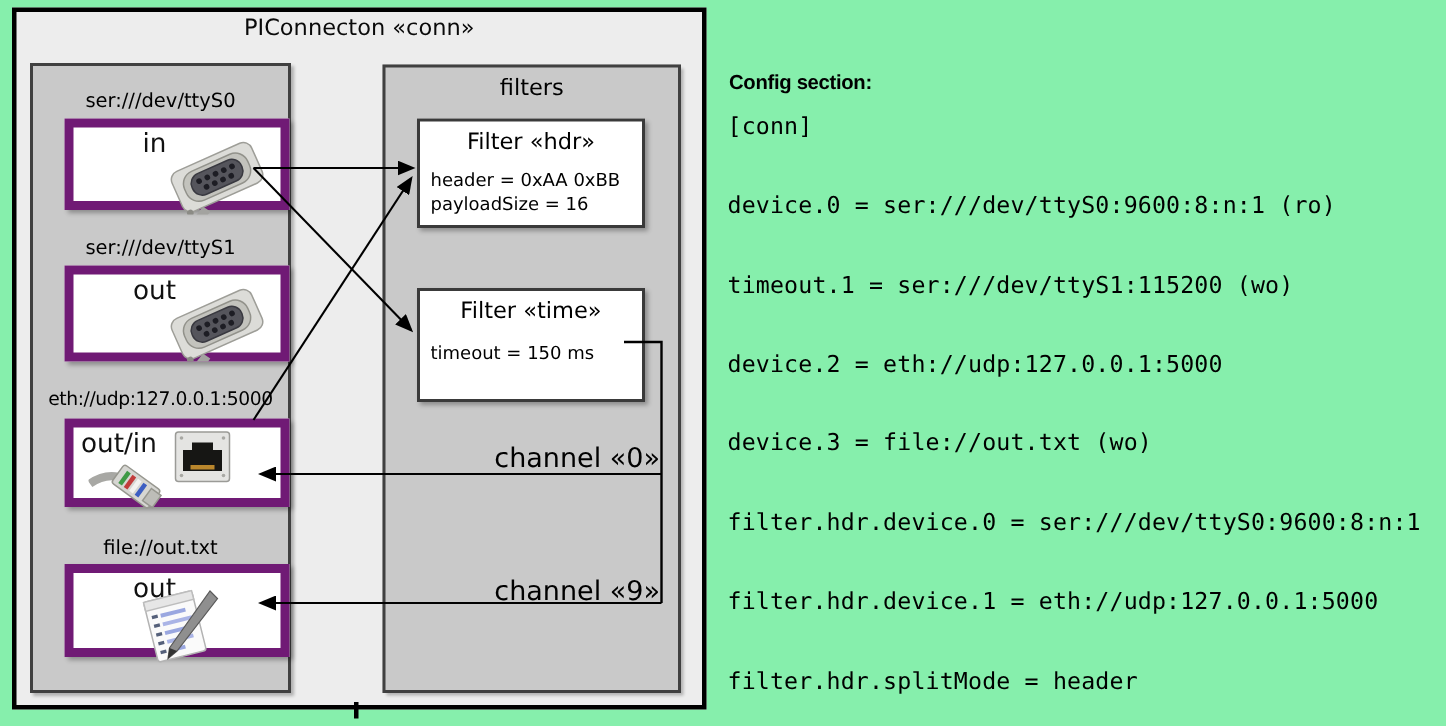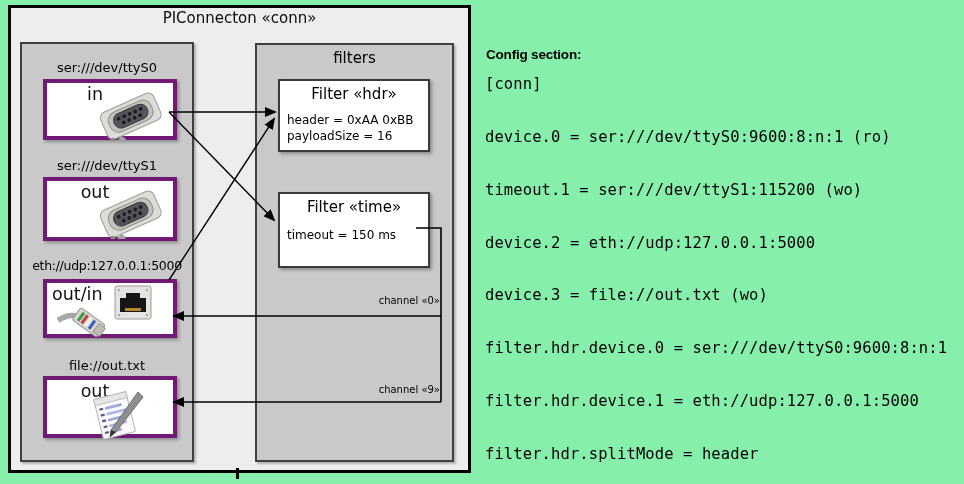--- a/index.html
+++ b/index.html
@@ -22,36 +22,36 @@
     position:absolute; background:#c9c9c9; border:2px solid #404040;
     box-shadow:2px 2px 2px rgba(0,0,0,0.25);
   }
   #devices-panel { left:20px; top:42px; width:174px; height:420px; }
   #filters-panel { left:255px; top:43px; width:199px; height:419px; }
   .panel-title { position:absolute; left:0; top:4px; width:100%; text-align:center; font-size:15px; }
 
   .dev-label { position:absolute; left:0; width:100%; text-align:center; font-size:13px; }
   .dev-label.tight { font-size:12.5px; letter-spacing:-0.3px; }
   .dev-box {
-    position:absolute; left:21px; width:134px; background:#ffffff;
-    border:4px solid #701a75; box-shadow:2px 2px 3px rgba(0,0,0,0.3);
+    position:absolute; left:21px; width:150px; background:#ffffff;
+    border:6px solid #701a75; box-shadow:2px 2px 3px rgba(0,0,0,0.3);
   }
   .port-label { position:absolute; left:0; top:1px; width:100%; font-size:17.5px; line-height:20px; color:#111; }
   .port-center { text-align:center; padding-right:30px; }
   .port-left { text-align:left; padding-left:5px; }
 
   .filter-box {
     position:absolute; left:21px; width:152px; background:#ffffff;
     border:2px solid #3a3a3a; box-shadow:2px 2px 3px rgba(0,0,0,0.3);
   }
   .filter-title { position:absolute; left:0; top:4px; width:100%; text-align:center; font-size:15px; }
   .filter-attrs { position:absolute; left:7px; top:32px; font-size:12px; line-height:15.5px; }
   #filter-time .filter-attrs { top:34px; }
 
-  .channel-label { position:absolute; right:12px; width:160px; text-align:right; font-size:10px; }
+  .channel-label { position:absolute; right:12px; width:160px; text-align:right; font-size:18px; }
 
   .wires { position:absolute; left:0; top:0; width:480px; height:484px; pointer-events:none; z-index:5; }
 
   .bottom-tick { position:absolute; left:236px; top:468px; width:3px; height:11px; background:#000; z-index:6; }
 
   
   .config-heading {
     position:absolute; left:486px; top:9px;
     font-family:"Liberation Sans", sans-serif; font-size:13.5px; font-weight:bold;
     letter-spacing:-0.2px;

